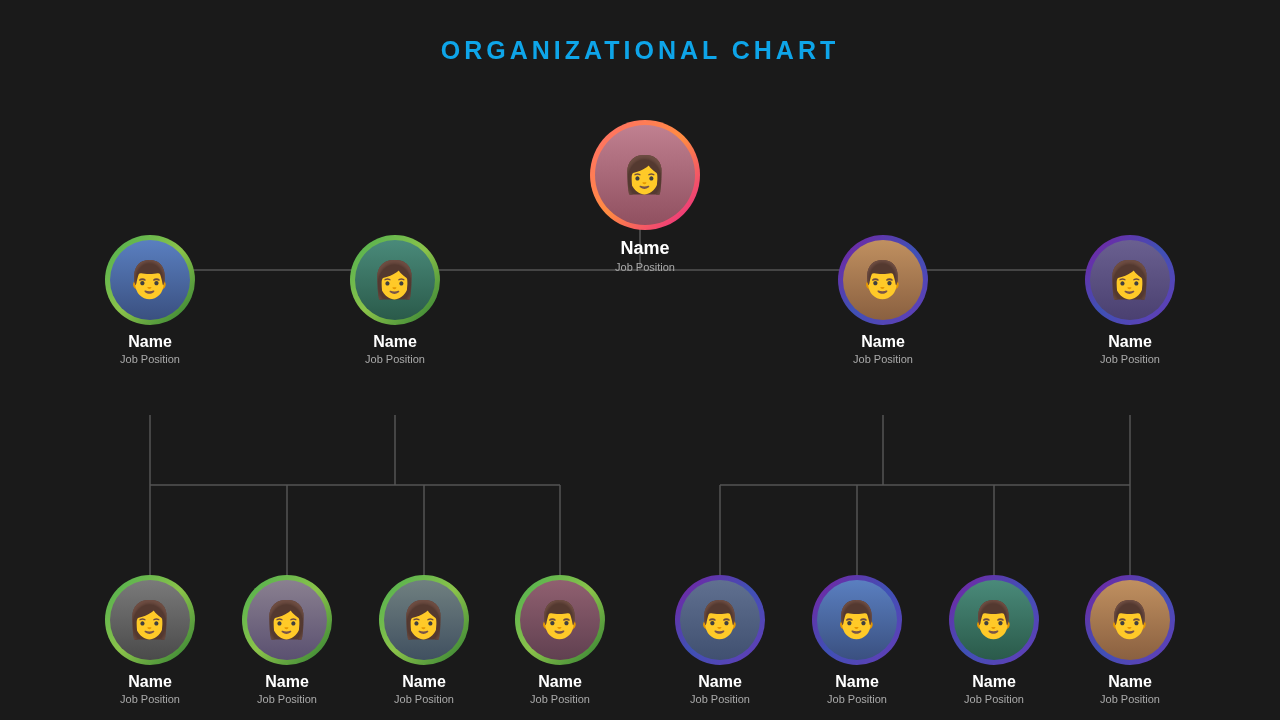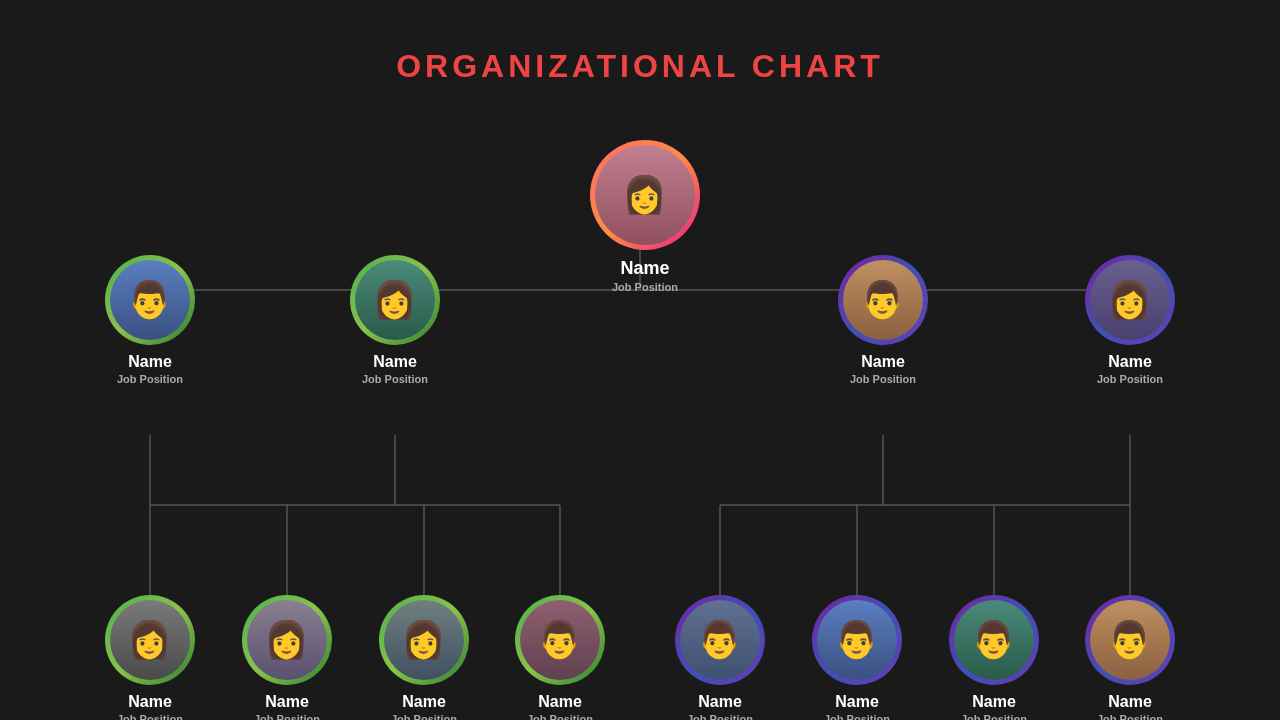--- a/index.html
+++ b/index.html
@@ -7,25 +7,25 @@
       width: 1280px;
       height: 720px;
       background-color: #1a1a1a;
       font-family: Arial, sans-serif;
       overflow: hidden;
       position: relative;
     }
 
     h1 {
       text-align: center;
-      color: #ef4444;
-      font-size: 32px;
+      color: #0ea5e9;
+      font-size: 25px;
       font-weight: 800;
       letter-spacing: 4px;
-      padding-top: 48px;
+      padding-top: 36px;
       text-transform: uppercase;
     }
 
     .chart-container {
       position: relative;
       width: 1280px;
       height: 650px;
       top: 20px;
     }
 
@@ -90,21 +90,20 @@
       color: #ffffff;
       font-size: 16px;
       font-weight: 700;
       margin-top: 8px;
       text-align: left;
     }
     .node-title {
       color: #aaaaaa;
       font-size: 11px;
       margin-top: 2px;
-      font-weight: bold;
     }
 
     
     .person-silhouette {
       width: 100%;
       height: 100%;
       display: flex;
       align-items: center;
       justify-content: center;
       font-size: 36px;

